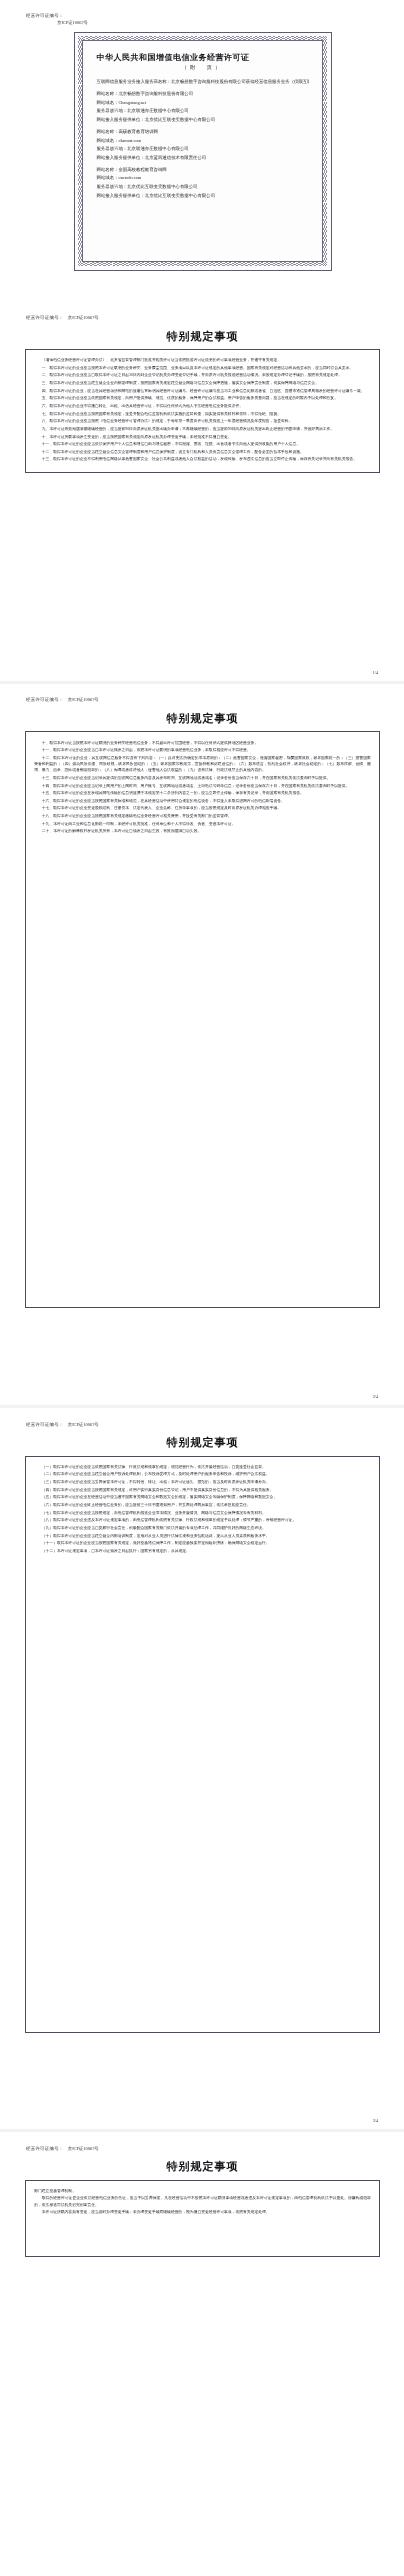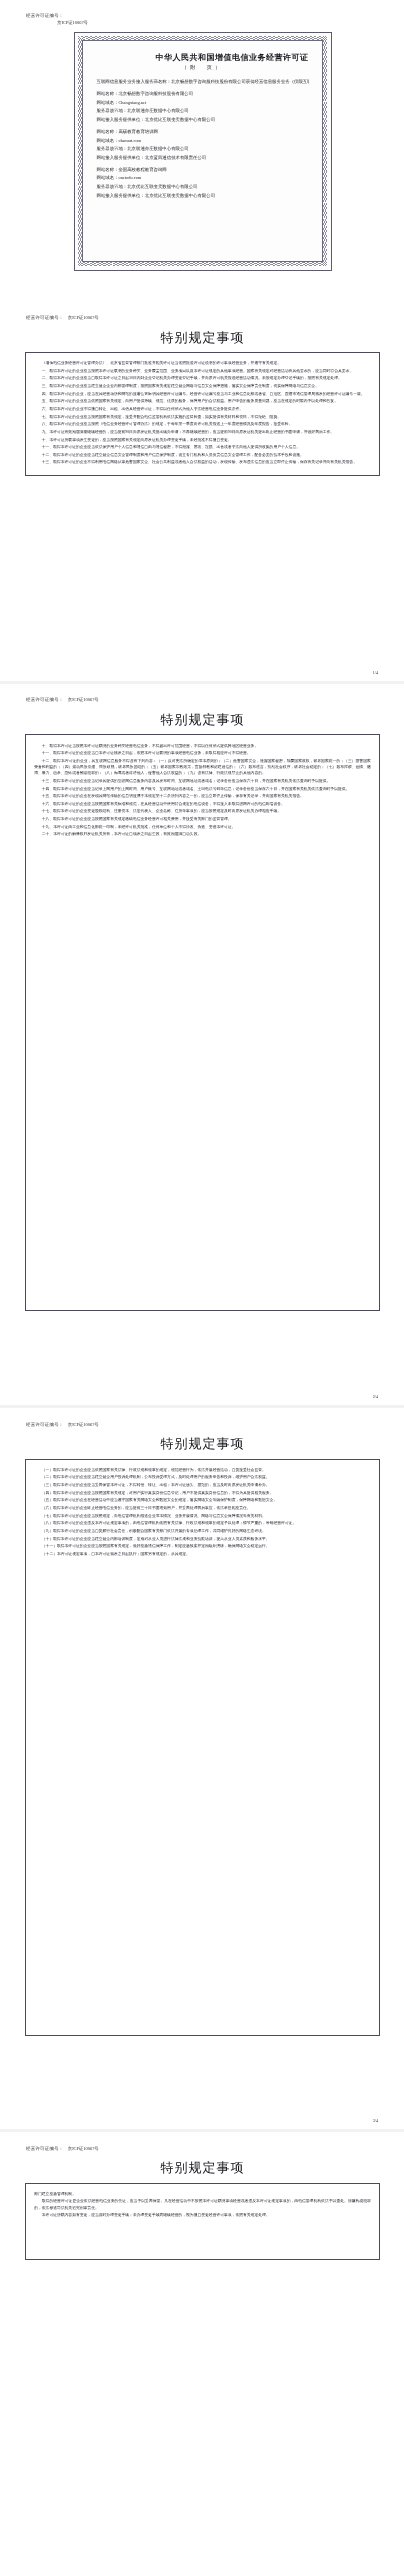--- a/index.html
+++ b/index.html
@@ -48,21 +48,21 @@
     border-image: repeating-linear-gradient(45deg,
         #8d8d9c 0 1.5px, #ffffff 1.5px 3.1px) 9;
     padding: 0;
   }
   .cert-frame-inner2 {
     border: 0.5px solid #6a6a7a;
     padding: 8.2px 13.4px 13.4px 13.4px;
     min-height: 222px;
   }
   .cert-title {
-    text-align: right;
+    text-align: left;
     font-size: 8px;
     font-weight: bold;
     letter-spacing: 0.5px;
     color: #16161c;
     margin: 2.1px 0 1px 0;
     font-family: "Liberation Serif", "DejaVu Serif", serif;
   }
   .cert-subtitle {
     text-align: center;
     font-size: 5.2px;
@@ -78,22 +78,22 @@
     white-space: nowrap;
     overflow: hidden;
   }
   .field-row .fl { display: inline-block; }
   .field-row .fv { display: inline-block; }
   .blk { height: 3.6px; }
 
   
   .sp-title {
     text-align: center;
-    font-size: 13px;
-    font-weight: normal;
+    font-size: 11px;
+    font-weight: bold;
     letter-spacing: 1px;
     margin: 7.2px 0 5.2px 0;
     color: #141419;
   }
   .sp-box {
     border: 0.5px solid #4a4a58;
     padding: 7.2px 8.2px 8.2px 8.2px;
     min-height: 577px;
   }
   .page-1 .sp-box { min-height: 0; }

